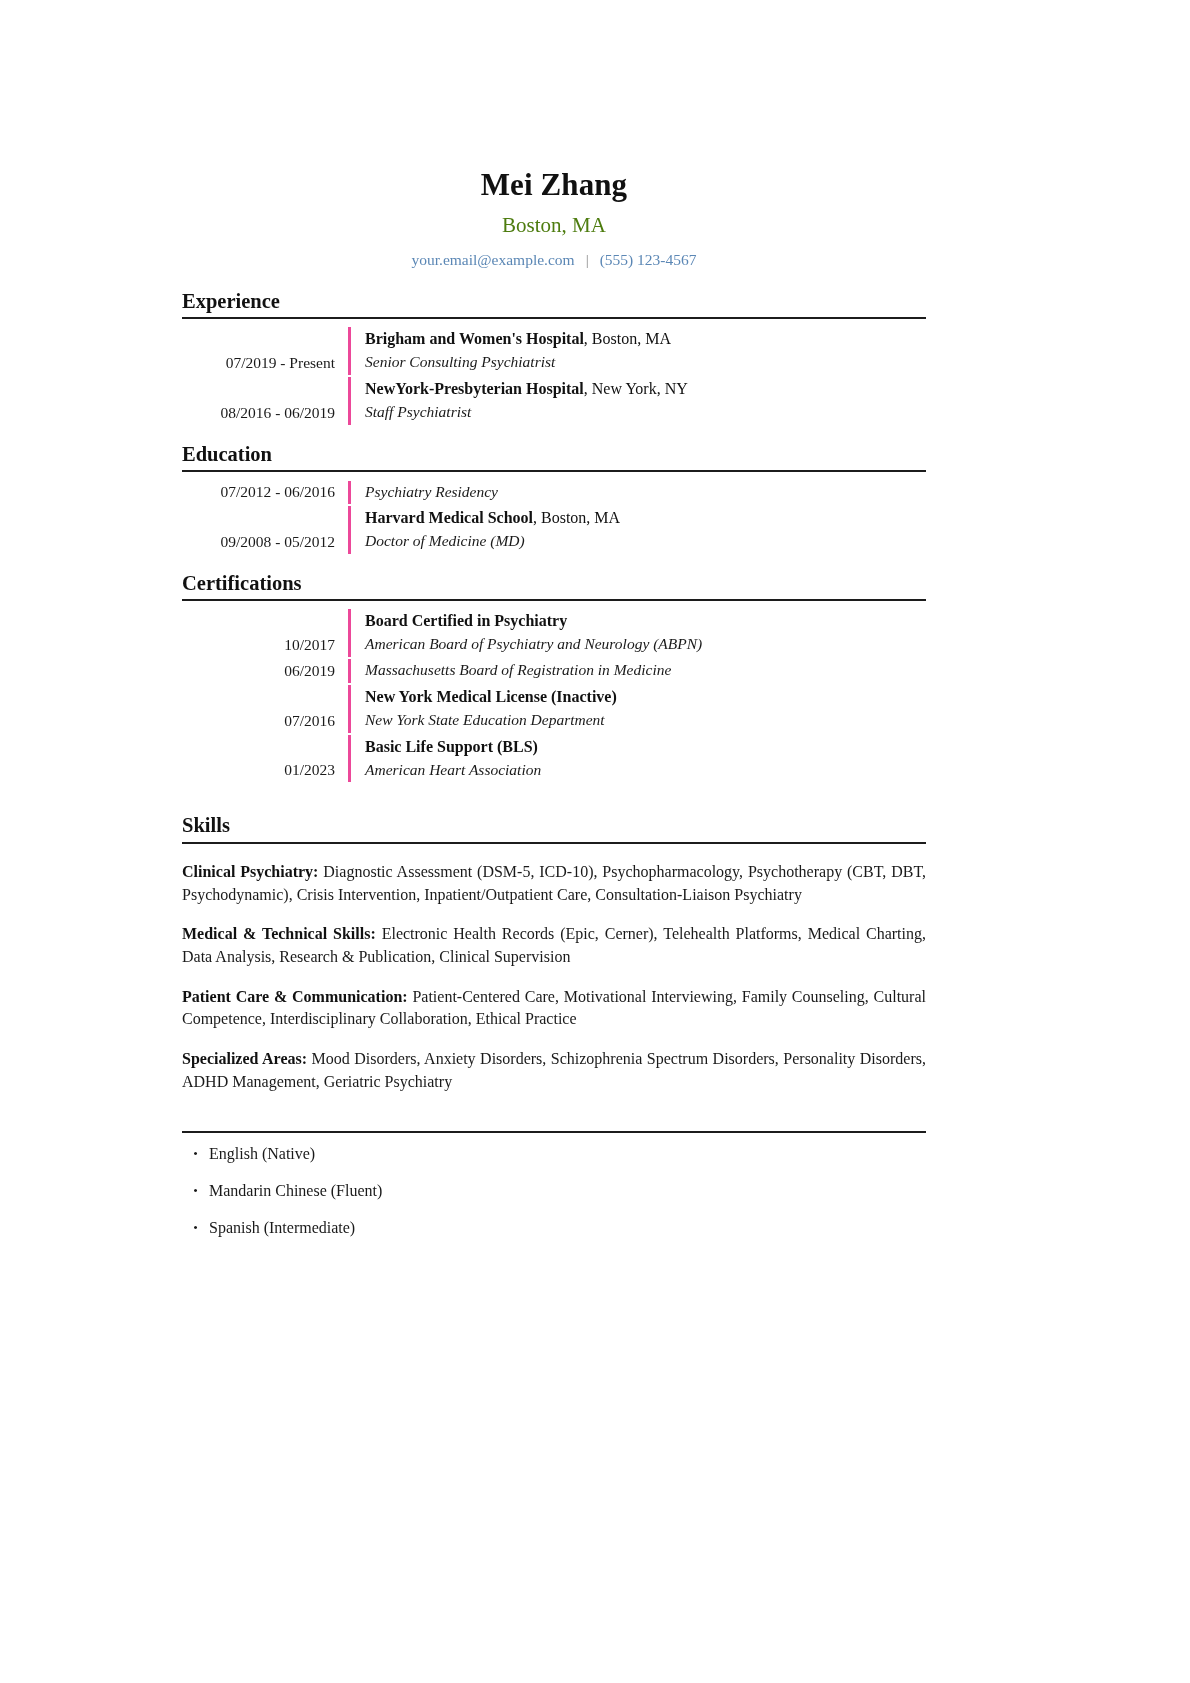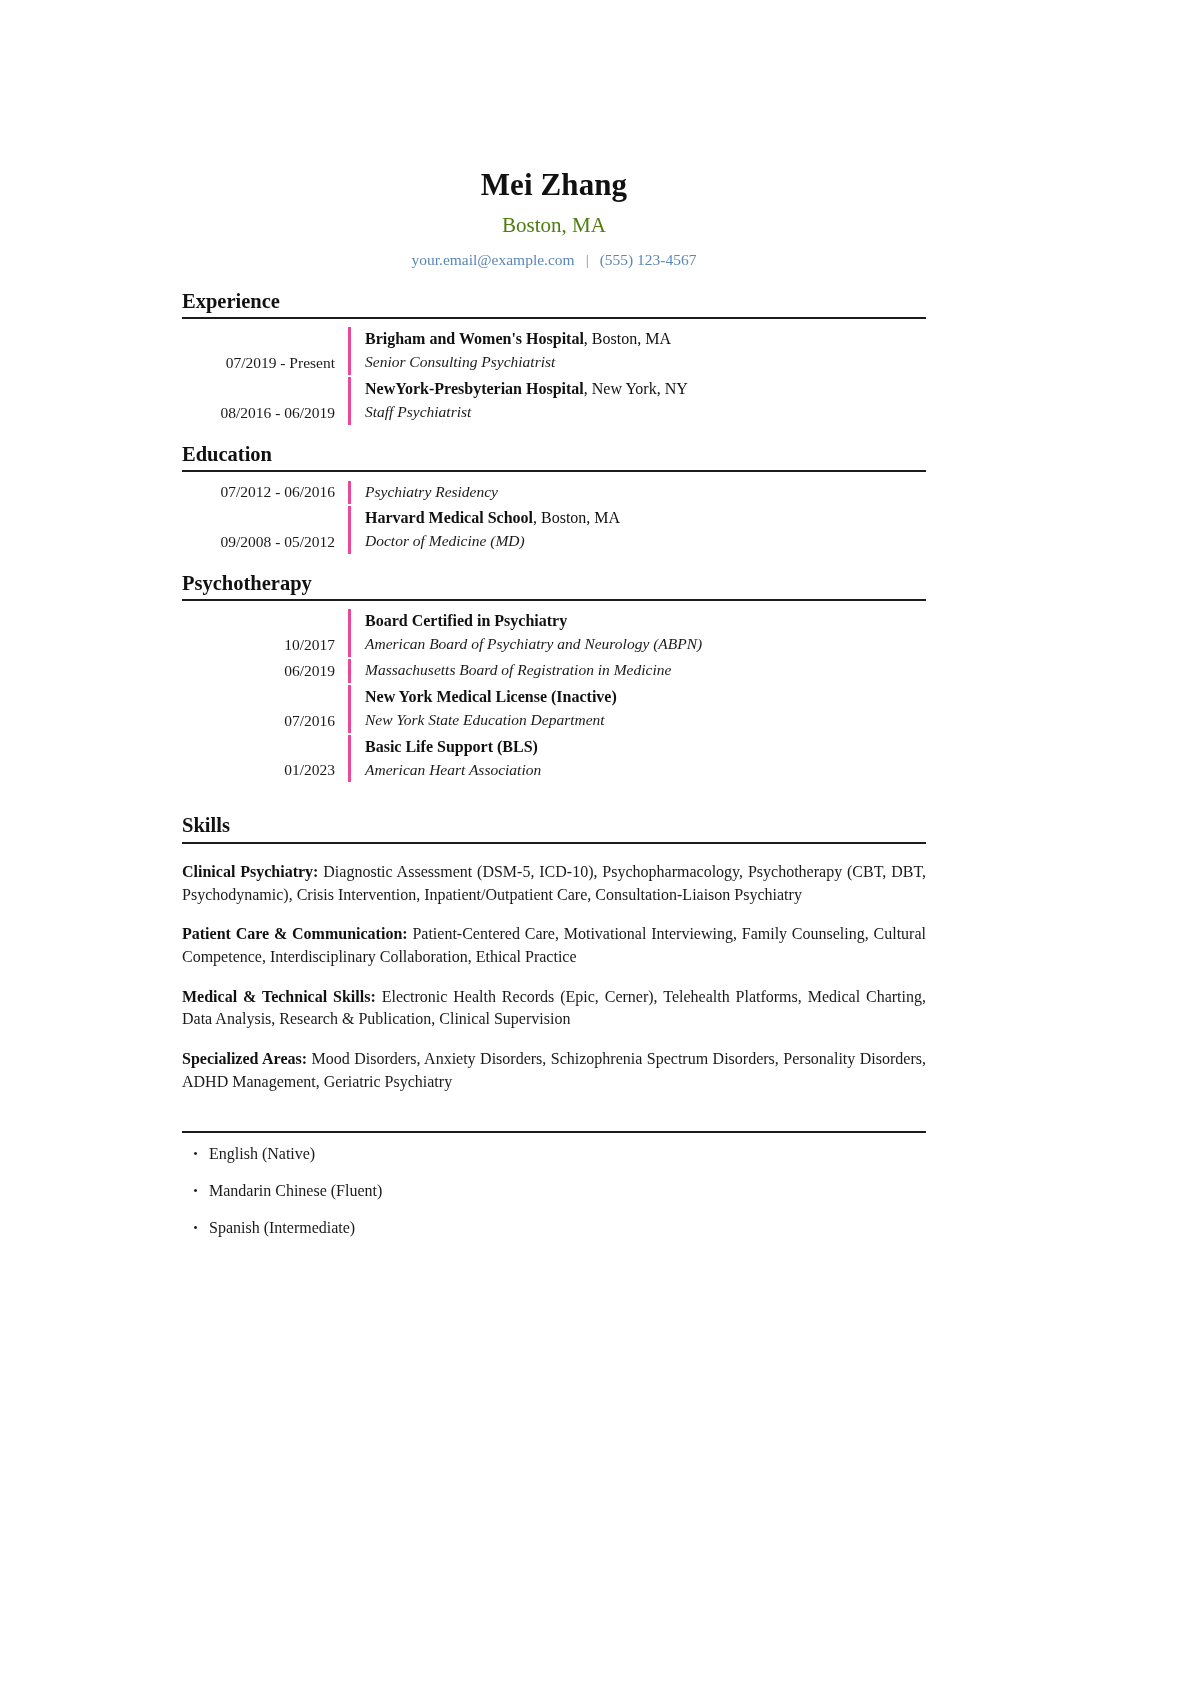--- a/index.html
+++ b/index.html
@@ -202,21 +202,21 @@
       <div class="entry">
         <div class="entry-date">09/2008 - 05/2012</div>
         <div class="entry-body">
           <div class="entry-head"><b>Harvard Medical School</b><span>, Boston, MA</span></div>
           <div class="entry-sub">Doctor of Medicine (MD)</div>
         </div>
       </div>
     </div>
 
     <div class="section">
-      <div class="sec-title">Psychotherapy</div>
+      <div class="sec-title">Certifications</div>
       <div class="sec-rule"></div>
 
       <div class="entry">
         <div class="entry-date">10/2017</div>
         <div class="entry-body">
           <div class="entry-head"><b>Board Certified in Psychiatry</b></div>
           <div class="entry-sub">American Board of Psychiatry and Neurology (ABPN)</div>
         </div>
       </div>
 
@@ -242,22 +242,22 @@
           <div class="entry-sub">American Heart Association</div>
         </div>
       </div>
     </div>
 
     <div class="section skills-sec">
       <div class="sec-title">Skills</div>
       <div class="sec-rule"></div>
 
       <div class="skill-group"><b>Clinical Psychiatry:</b><span> Diagnostic Assessment (DSM-5, ICD-10), Psychopharmacology, Psychotherapy (CBT, DBT, Psychodynamic), Crisis Intervention, Inpatient/Outpatient Care, Consultation-Liaison Psychiatry</span></div>
+      <div class="skill-group"><b>Medical &amp; Technical Skills:</b><span> Electronic Health Records (Epic, Cerner), Telehealth Platforms, Medical Charting, Data Analysis, Research &amp; Publication, Clinical Supervision</span></div>
       <div class="skill-group"><b>Patient Care &amp; Communication:</b><span> Patient-Centered Care, Motivational Interviewing, Family Counseling, Cultural Competence, Interdisciplinary Collaboration, Ethical Practice</span></div>
-      <div class="skill-group"><b>Medical &amp; Technical Skills:</b><span> Electronic Health Records (Epic, Cerner), Telehealth Platforms, Medical Charting, Data Analysis, Research &amp; Publication, Clinical Supervision</span></div>
       <div class="skill-group"><b>Specialized Areas:</b><span> Mood Disorders, Anxiety Disorders, Schizophrenia Spectrum Disorders, Personality Disorders, ADHD Management, Geriatric Psychiatry</span></div>
     </div>
 
     <div class="section langs-sec">
       <div class="sec-rule"></div>
 
       <div class="lang-list">
         <div class="lang-item">
           <div class="lang-bullet">•</div>
           <div class="lang-text">English (Native)</div>

